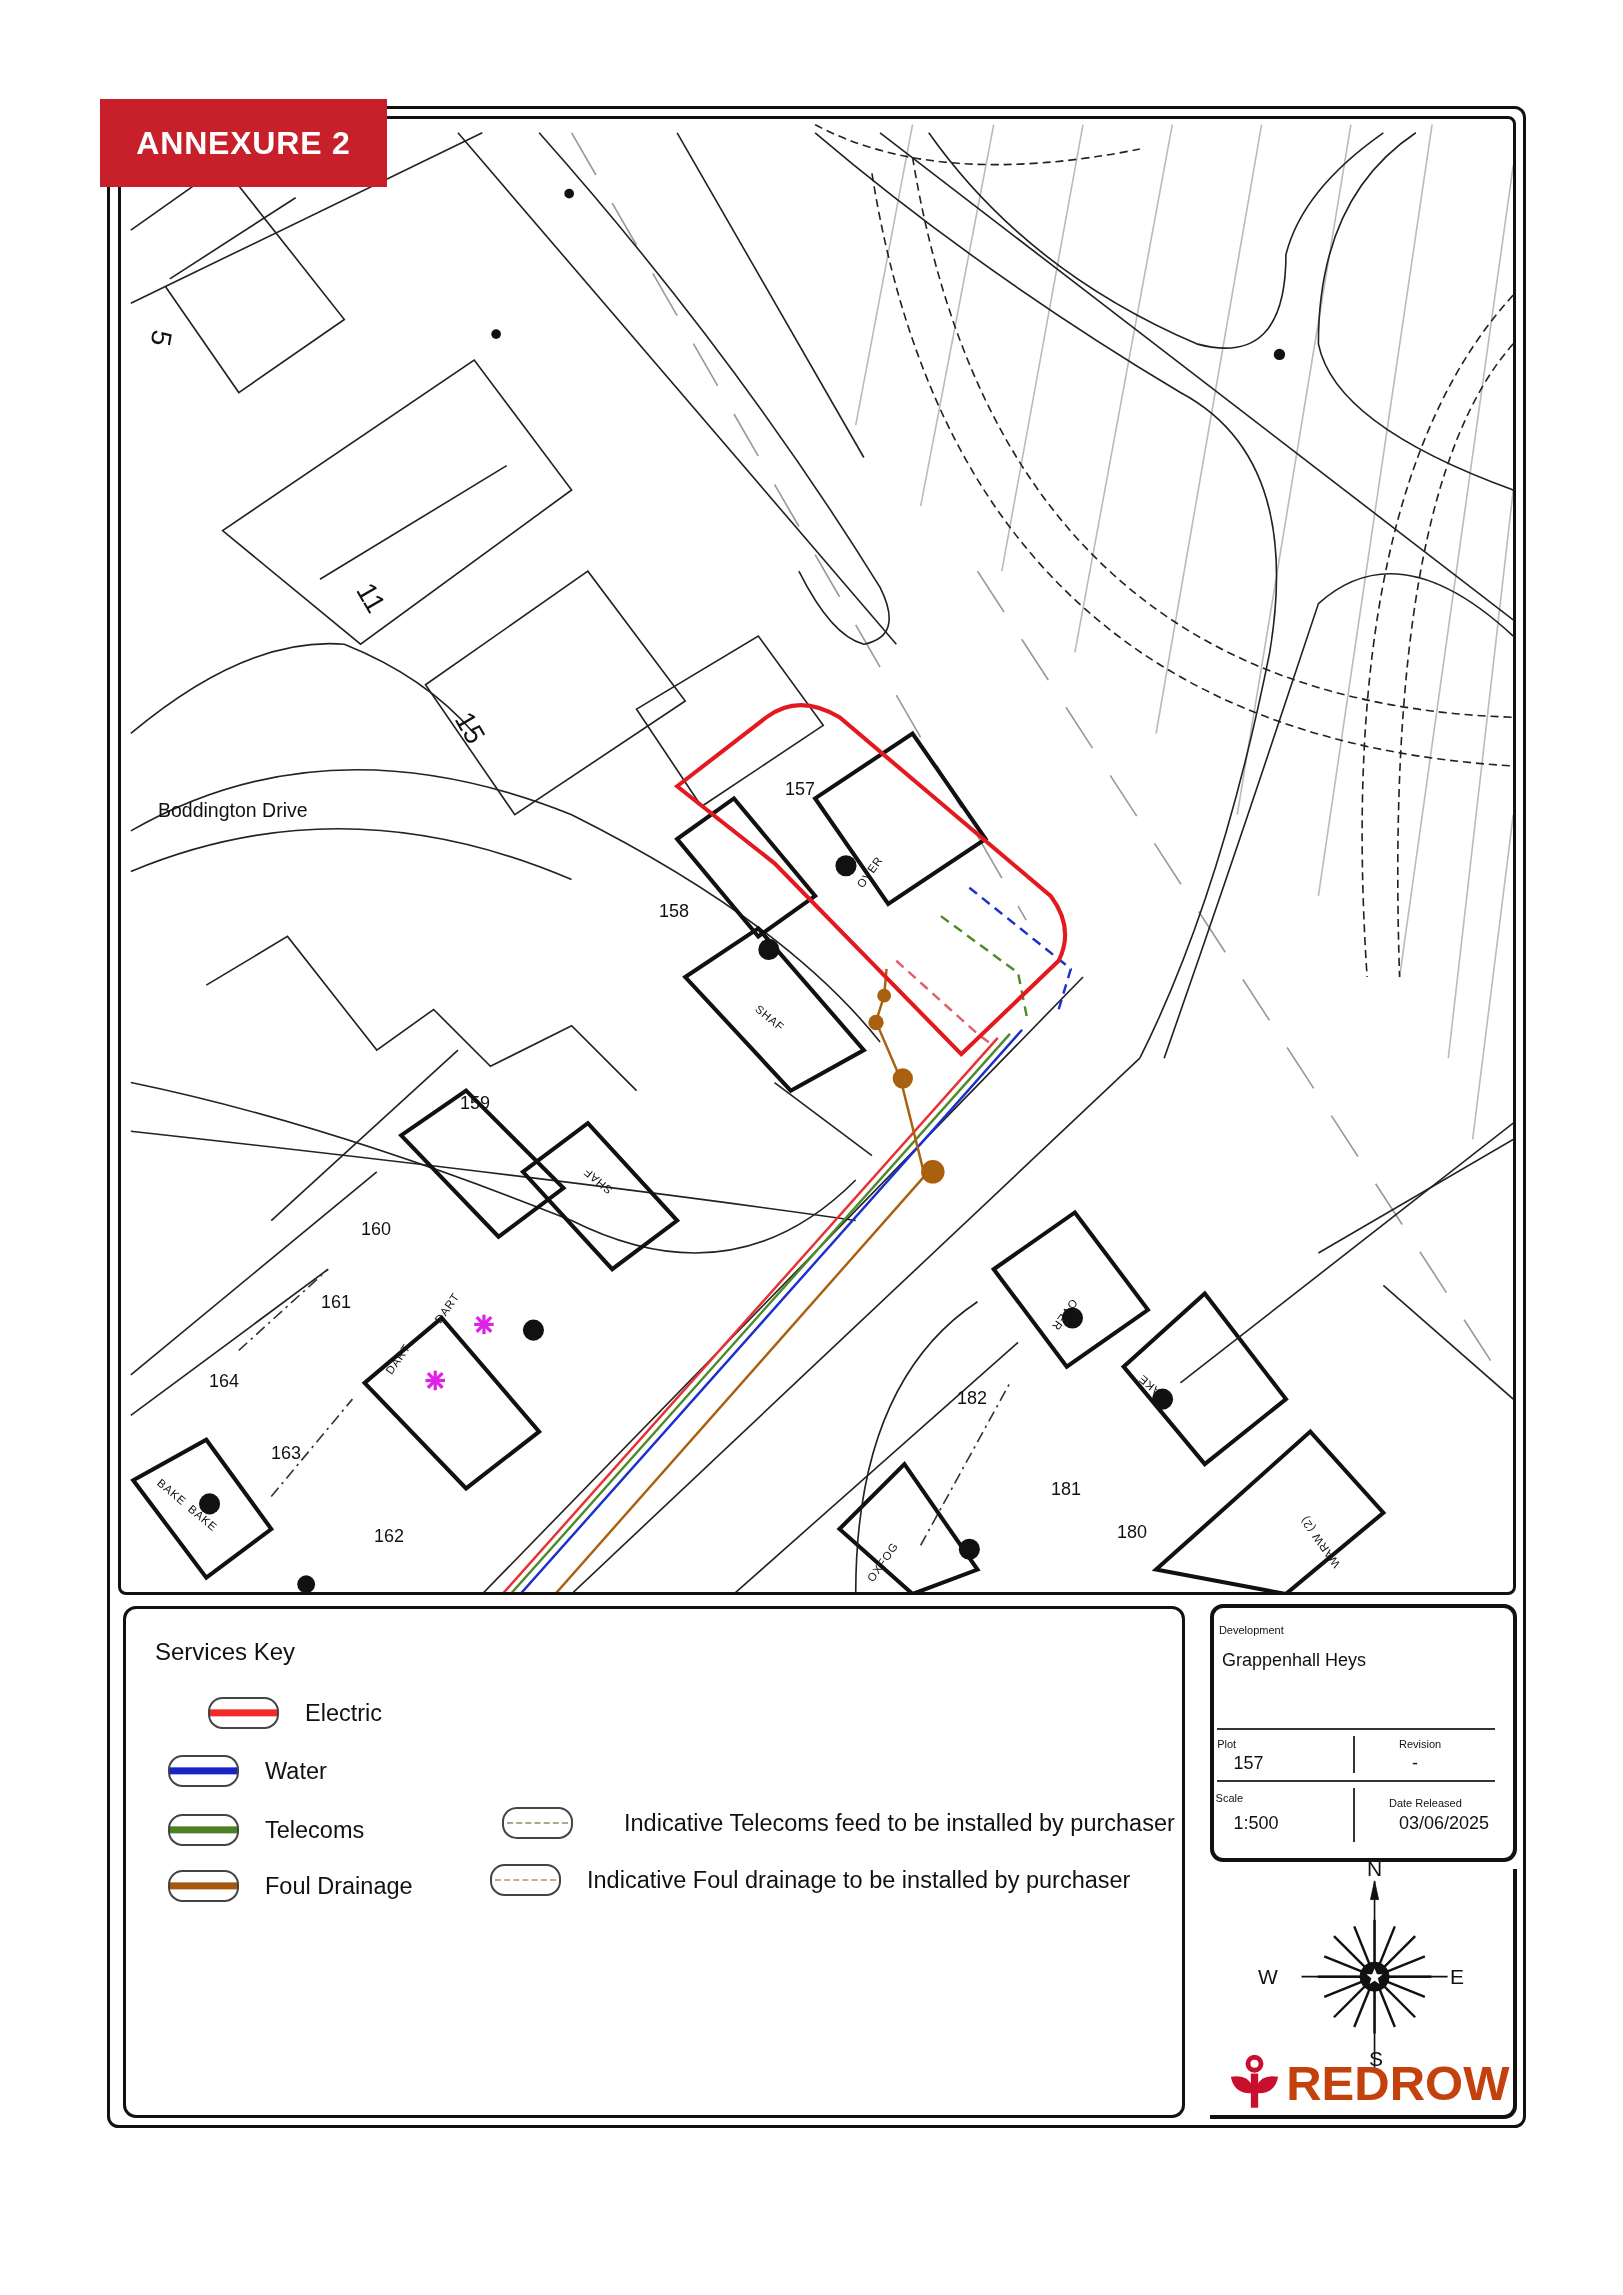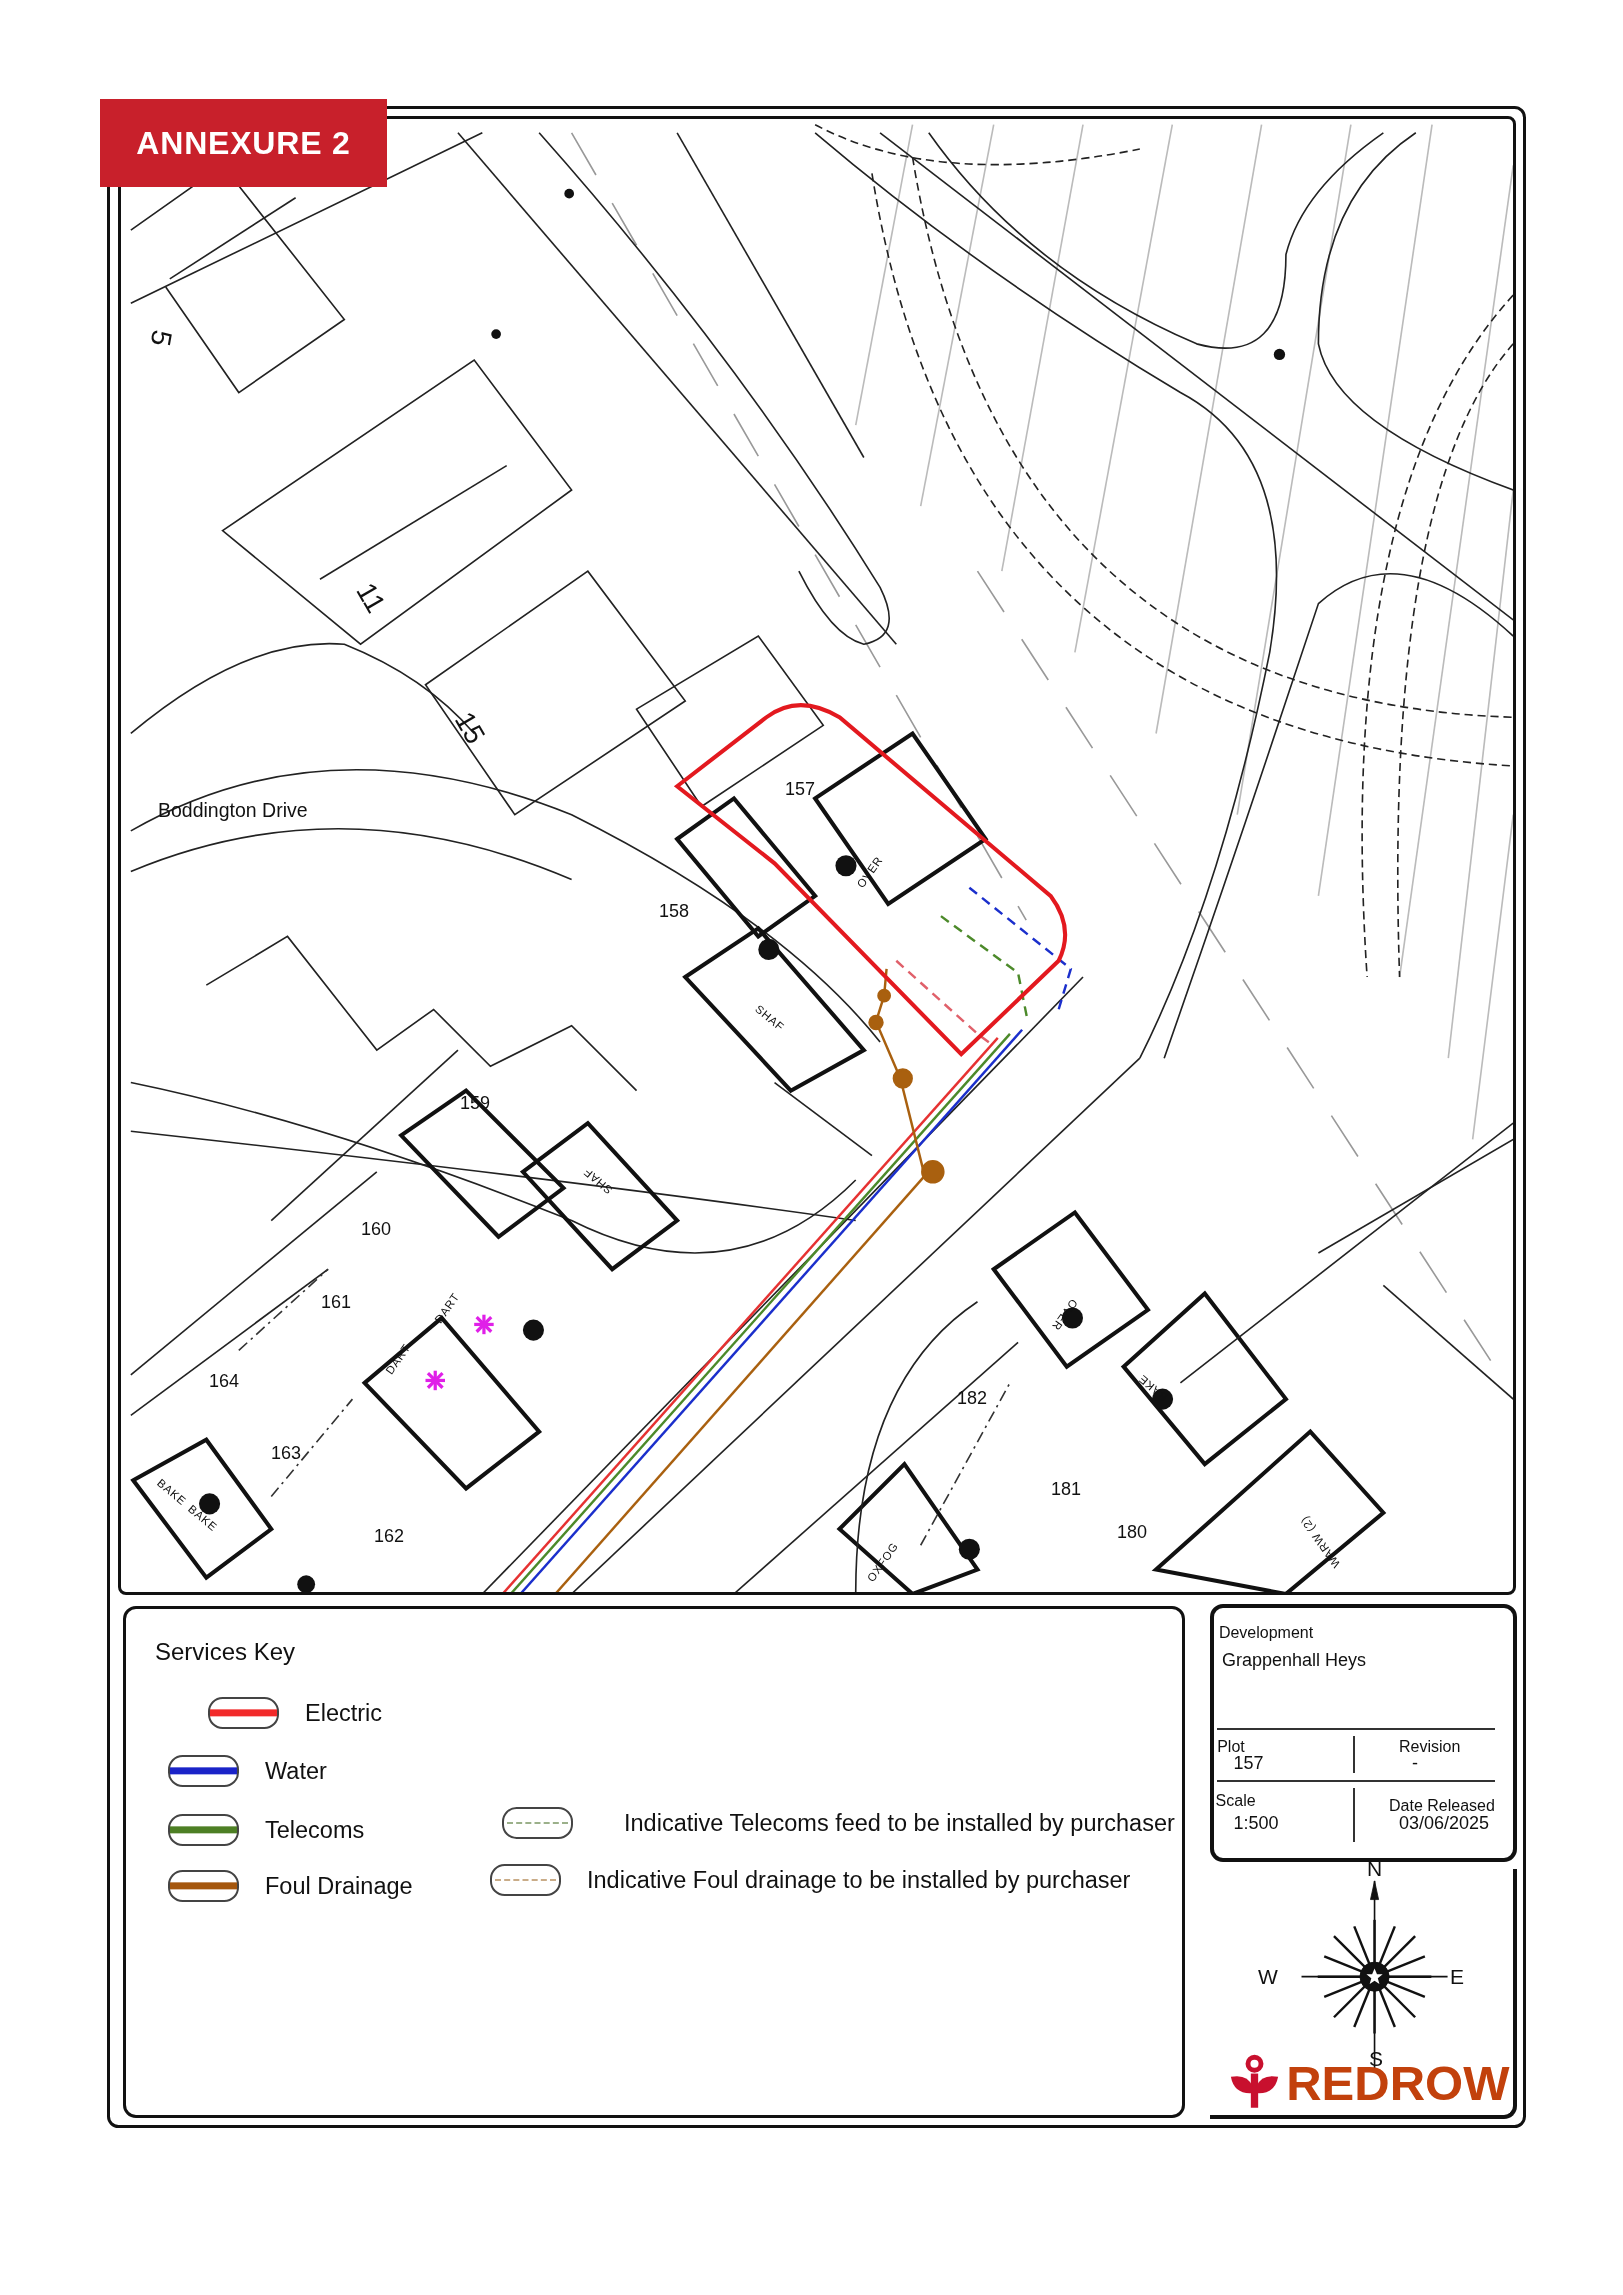--- a/index.html
+++ b/index.html
@@ -8,21 +8,21 @@
   .map-panel { position:absolute; left:118px; top:116px; width:1398px; height:1479px; border:3.2px solid #111; border-radius:8px; box-sizing:border-box; overflow:hidden; background:#fff; }
   .map-panel svg { position:absolute; left:0; top:0; }
   .annex-badge { position:absolute; left:100px; top:99px; width:287px; height:88px; background:#c8202b; color:#fff; font-weight:bold; font-size:32px; letter-spacing:0.8px; display:flex; align-items:center; justify-content:center; z-index:5; }
   .key-panel { position:absolute; left:123px; top:1606px; width:1062px; height:512px; border:3.2px solid #111; border-radius:13px; box-sizing:border-box; }
   .key-title { position:absolute; left:29px; top:29px; font-size:24px; }
   .key-row { position:absolute; display:flex; align-items:center; font-size:23.5px; }
   .swatch { width:71px; height:32px; border:2.4px solid #444; border-radius:14.6px; box-sizing:border-box; position:relative; margin-right:26px; background:#fff; }
   .swatch .bar { position:absolute; left:0; right:0; top:50%; height:7.3px; transform:translateY(-50%); }
   .swatch .dash { position:absolute; left:3.2px; right:3.2px; top:50%; border-top:2.4px dashed; transform:translateY(-50%); }
   .info-panel { position:absolute; left:1210px; top:1604px; width:307px; height:258px; border:4px solid #111; border-radius:13px; box-sizing:border-box; }
-  .info-label { position:absolute; font-size:16px; }
+  .info-label { position:absolute; font-size:11px; }
   .info-value { position:absolute; font-size:18px; }
   .hline { position:absolute; height:1.6px; background:#333; }
   .vline { position:absolute; width:1.6px; background:#333; }
   .compass { position:absolute; left:1242px; top:1859px; width:244px; height:211px; }
   .compass-letter { position:absolute; font-size:21px; }
   .logo { position:absolute; left:1226px; top:2054px; display:flex; align-items:center; color:#c2410c; font-weight:bold; font-size:49px; }
   .map-label { position:absolute; font-size:19.5px; }
   .plot-label { position:absolute; font-size:18px; }
   .house-code { position:absolute; font-size:11.4px; letter-spacing:0.8px; }
 </style>

